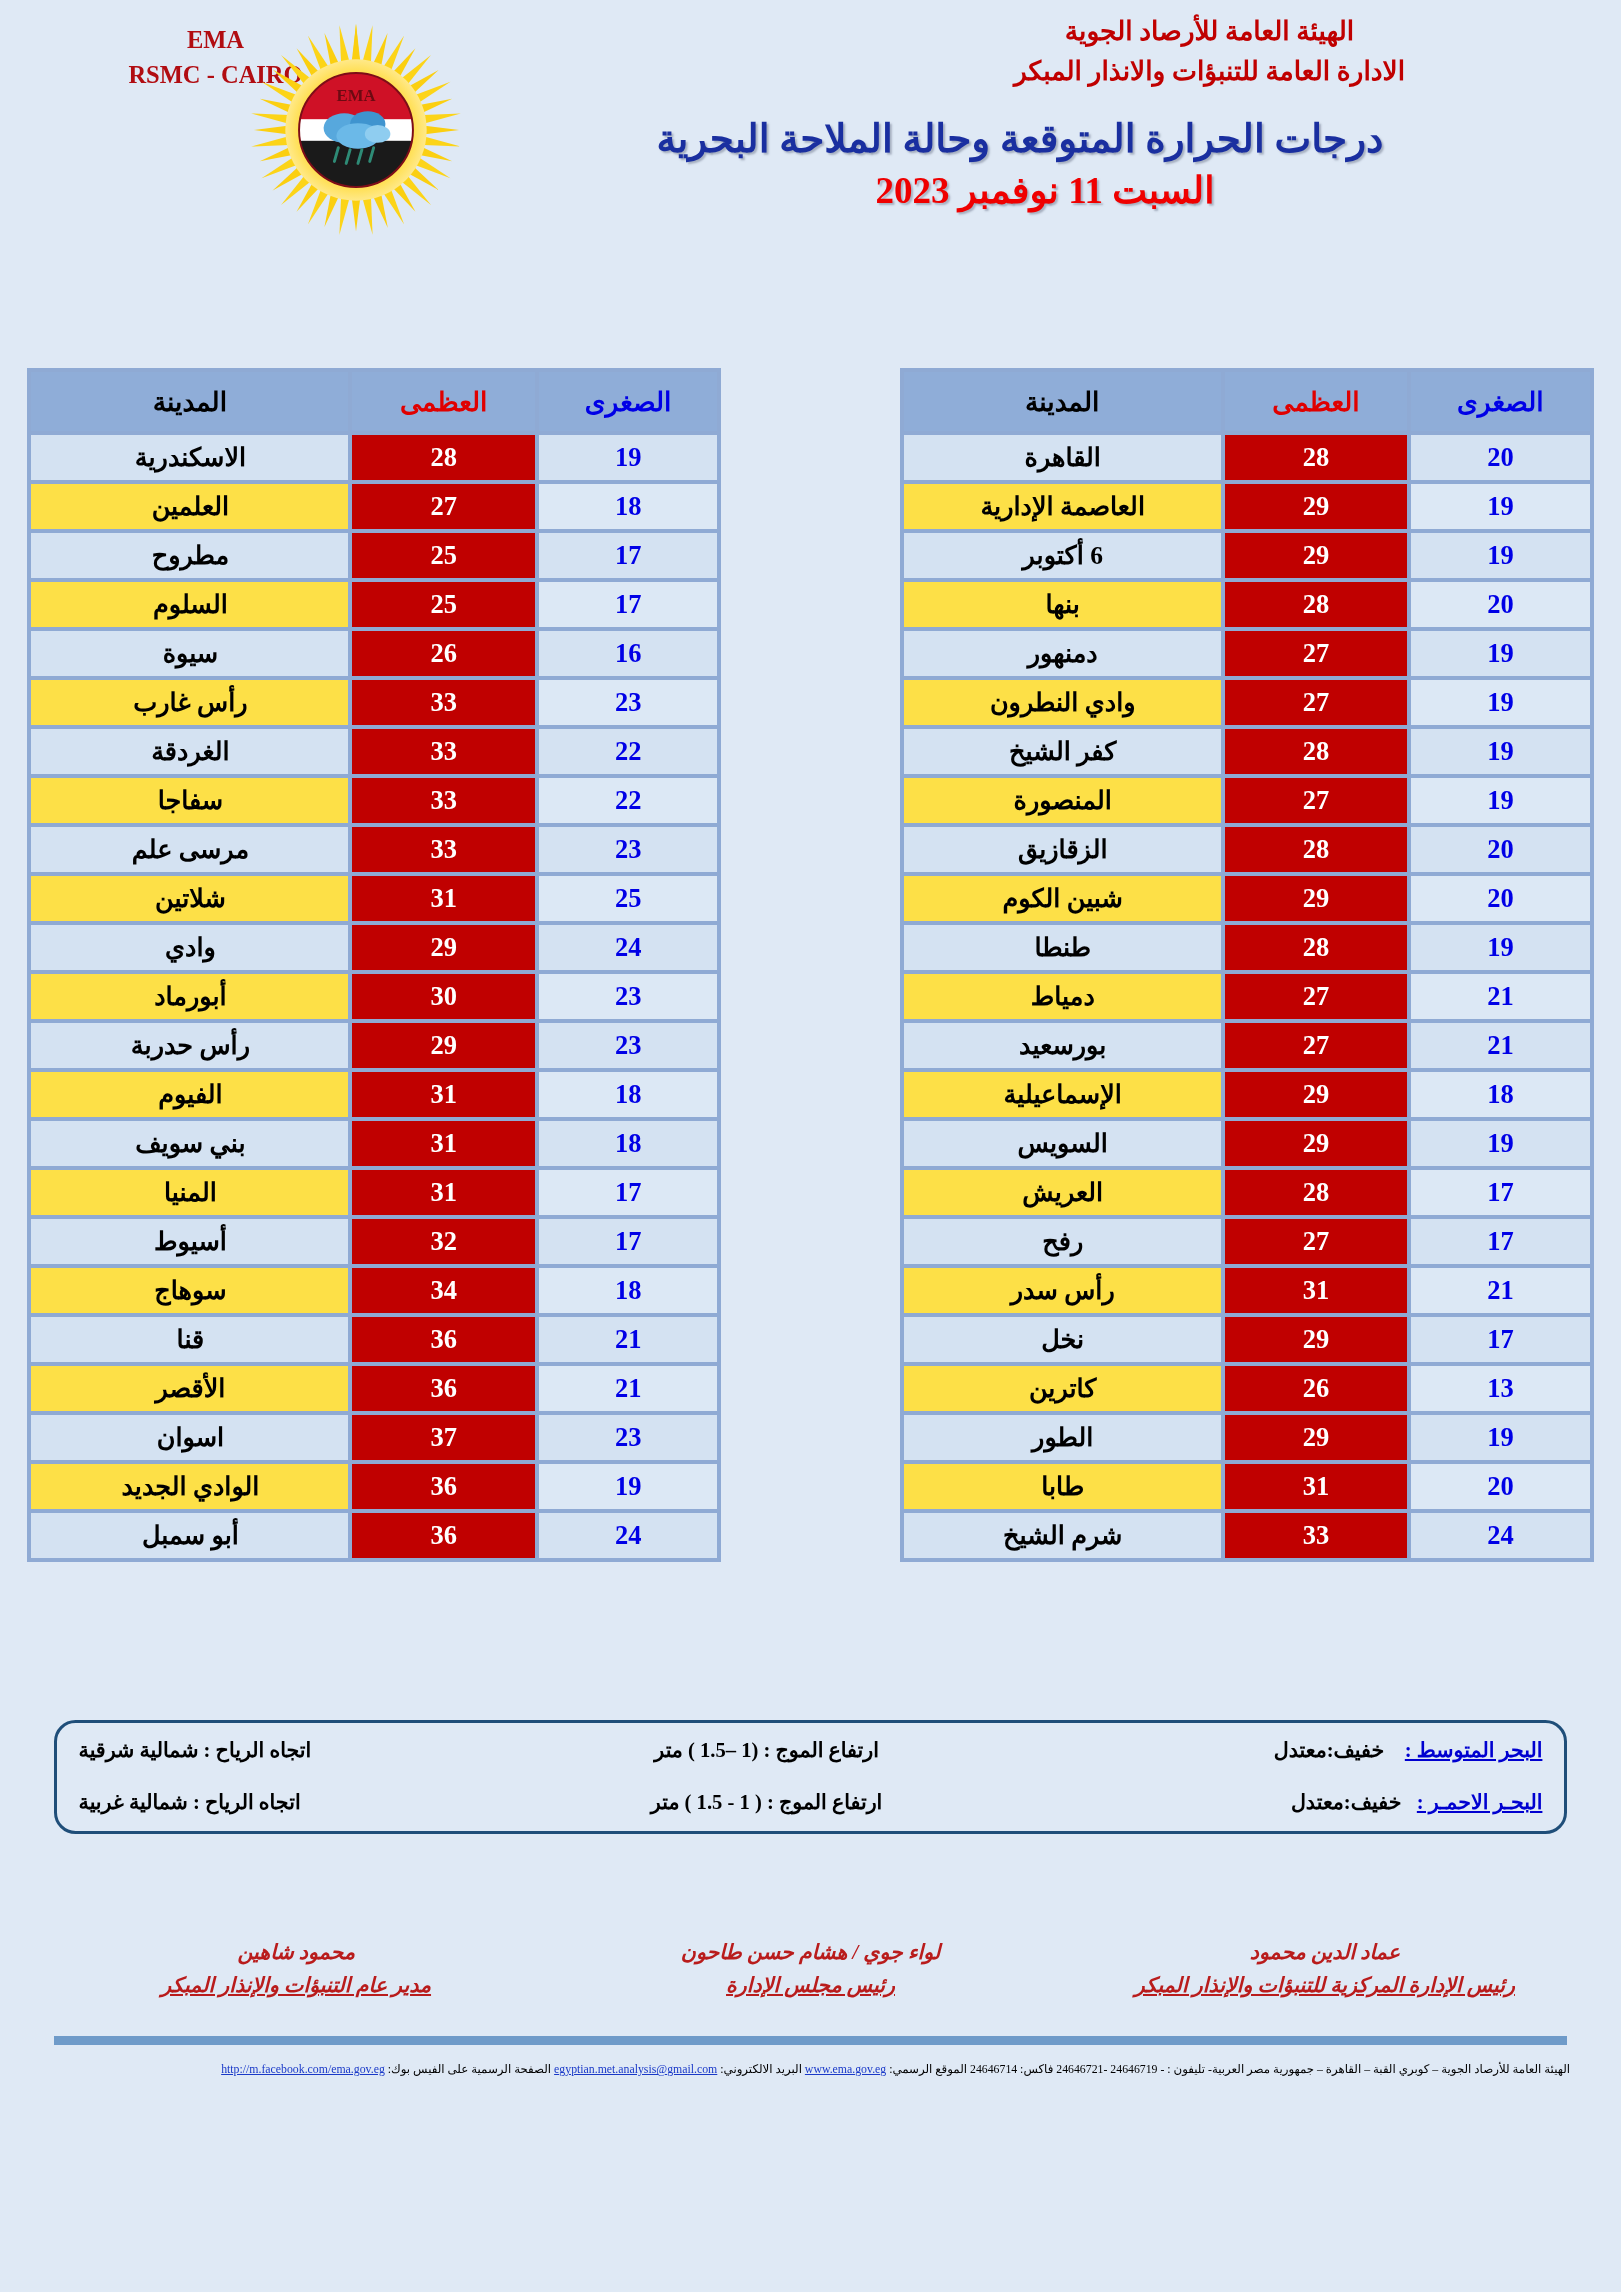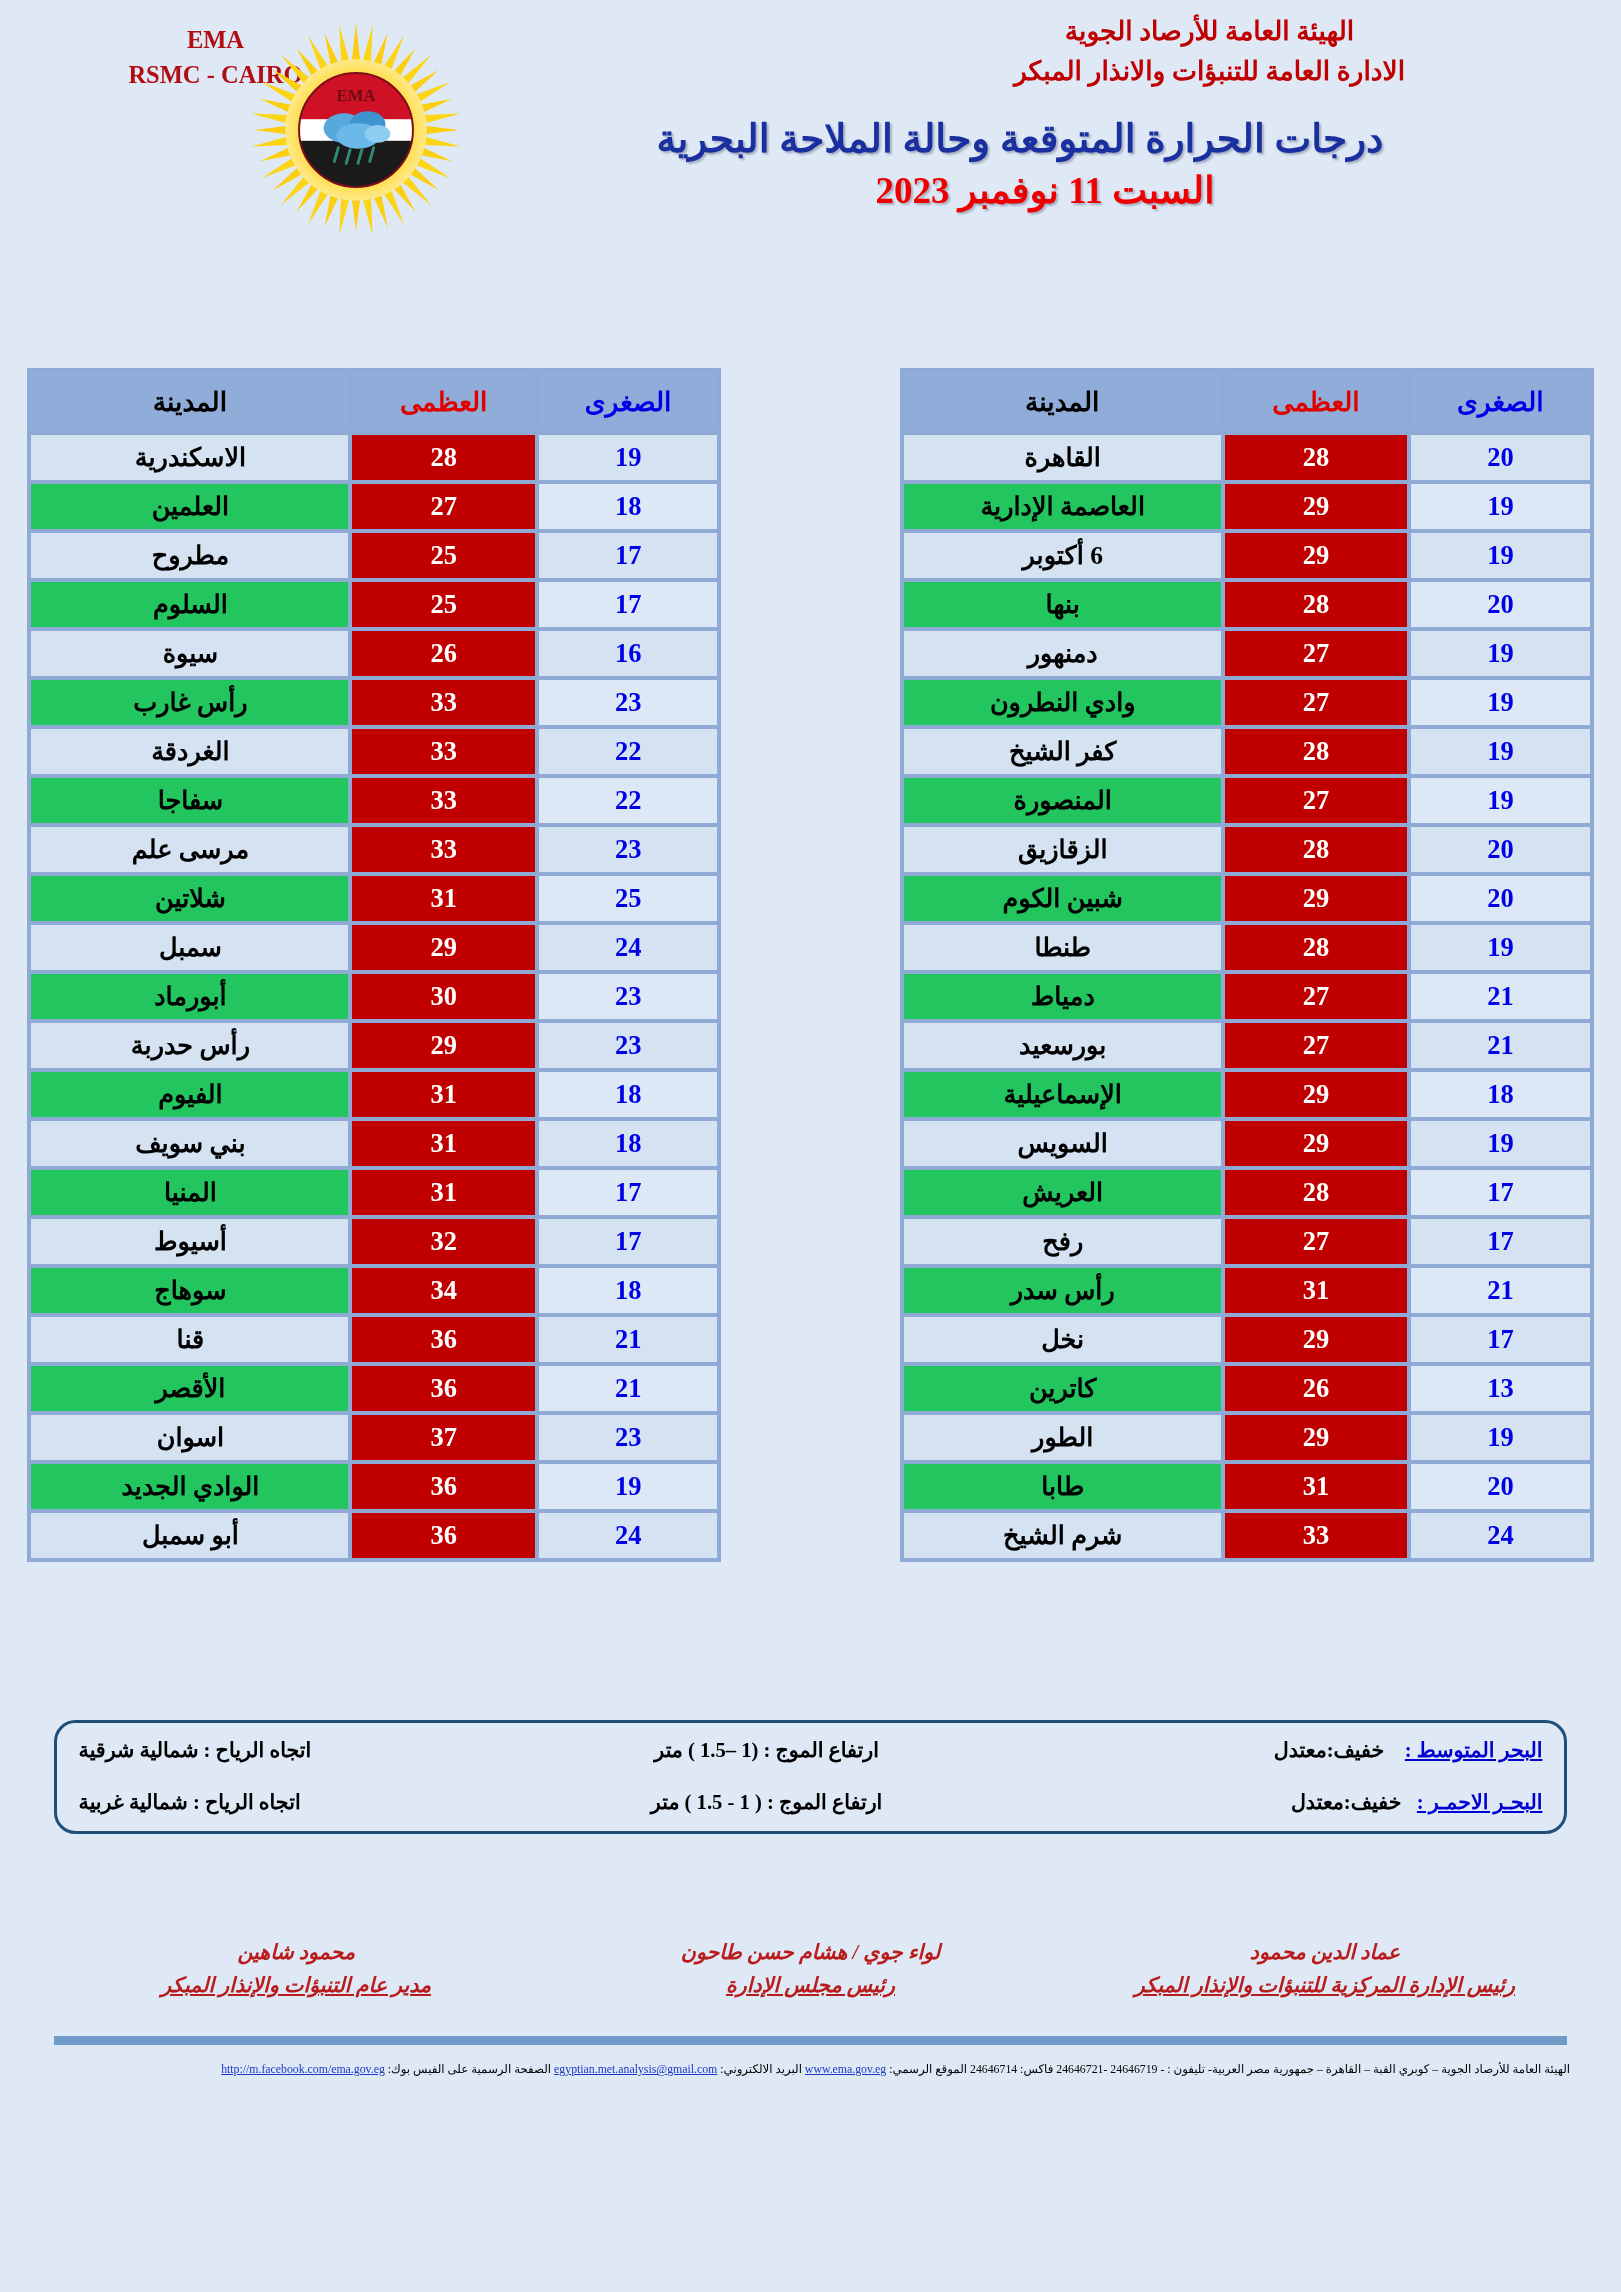--- a/index.html
+++ b/index.html
@@ -57,21 +57,21 @@
     font-weight:bold;
   }
   table.fc thead th{
     background:#8fadd8;height:57px;font-size:26.5px;
   }
   th.h-city{color:#000;width:323px;}
   th.h-max{color:#e00000;width:184px;}
   th.h-min{color:#0000e6;width:180px;}
   table.fc tbody tr{height:49px;}
   td.city{
-    background:#22c55e;color:#000;font-size:25.5px;
+    background:#fde047;color:#000;font-size:25.5px;
     padding-right:0;text-align:center;
   }
   tbody tr:nth-child(odd) td.city{background:#d4e2f2;}
   td.max{
     background:#c00000;color:#fff;font-size:26.5px;
   }
   td.min{
     background:#dce8f5;color:#0000e6;font-size:26.5px;
   }
   tbody tr:nth-child(odd) td.min{background:#d4e2f2;}
@@ -411,21 +411,21 @@
               <td class="city">مرسى علم</td>
             </tr>
             <tr>
               <td class="min">25</td>
               <td class="max">31</td>
               <td class="city">شلاتين</td>
             </tr>
             <tr>
               <td class="min">24</td>
               <td class="max">29</td>
-              <td class="city">سمبل</td>
+              <td class="city">وادي</td>
             </tr>
             <tr>
               <td class="min">23</td>
               <td class="max">30</td>
               <td class="city">أبورماد</td>
             </tr>
             <tr>
               <td class="min">23</td>
               <td class="max">29</td>
               <td class="city">رأس حدربة</td>

